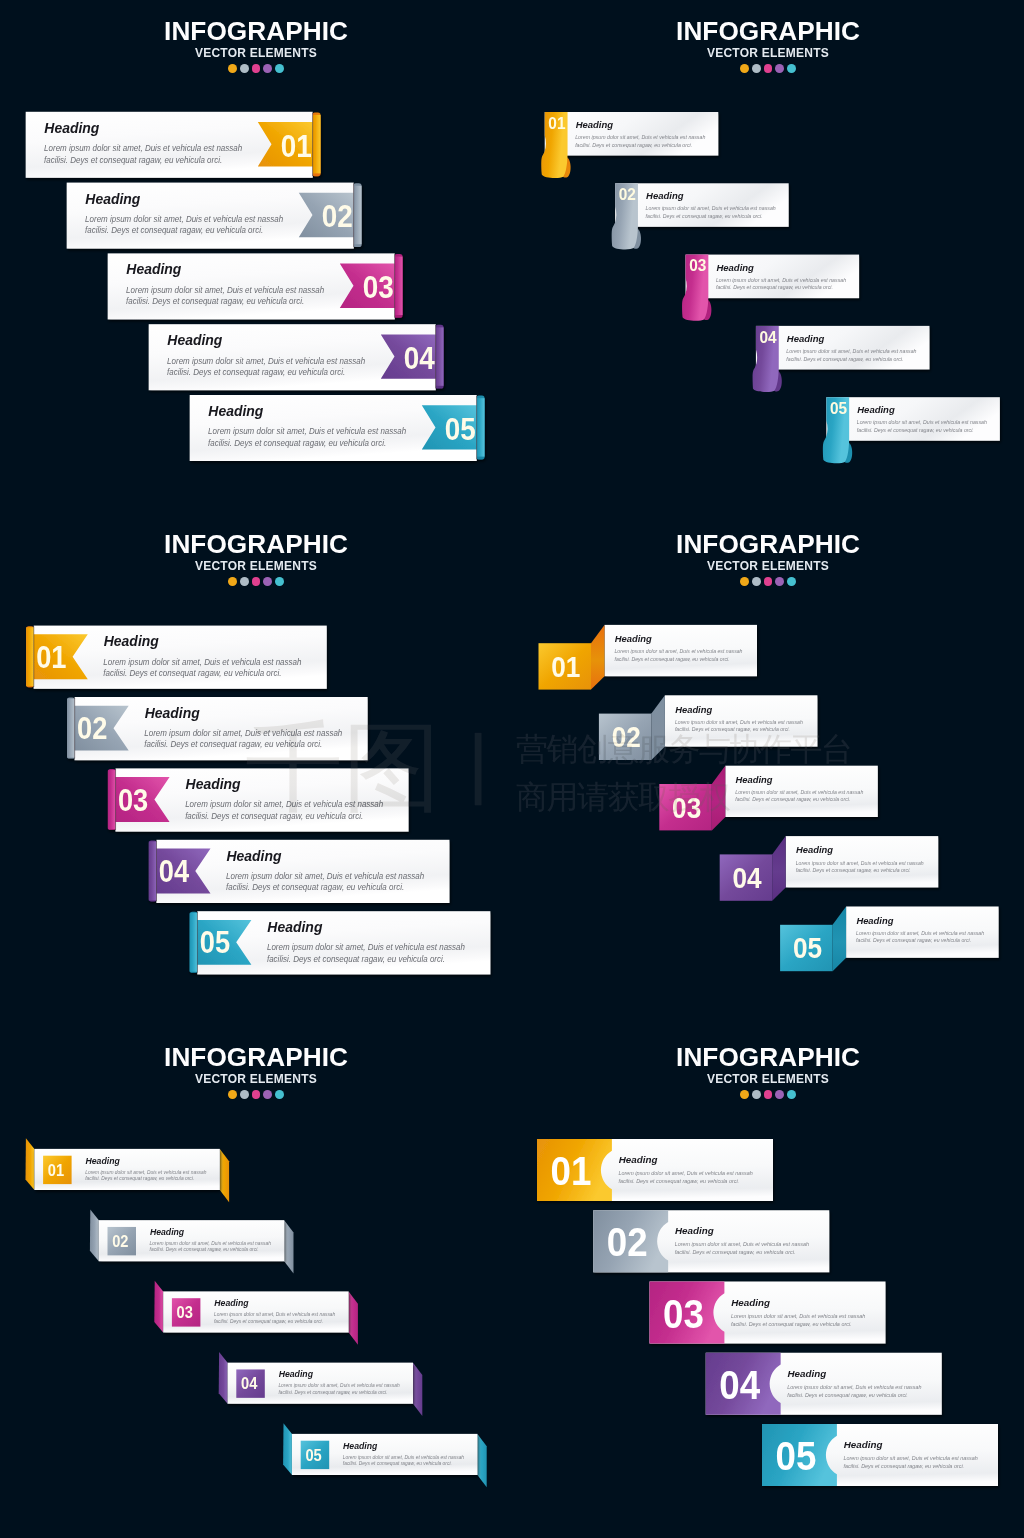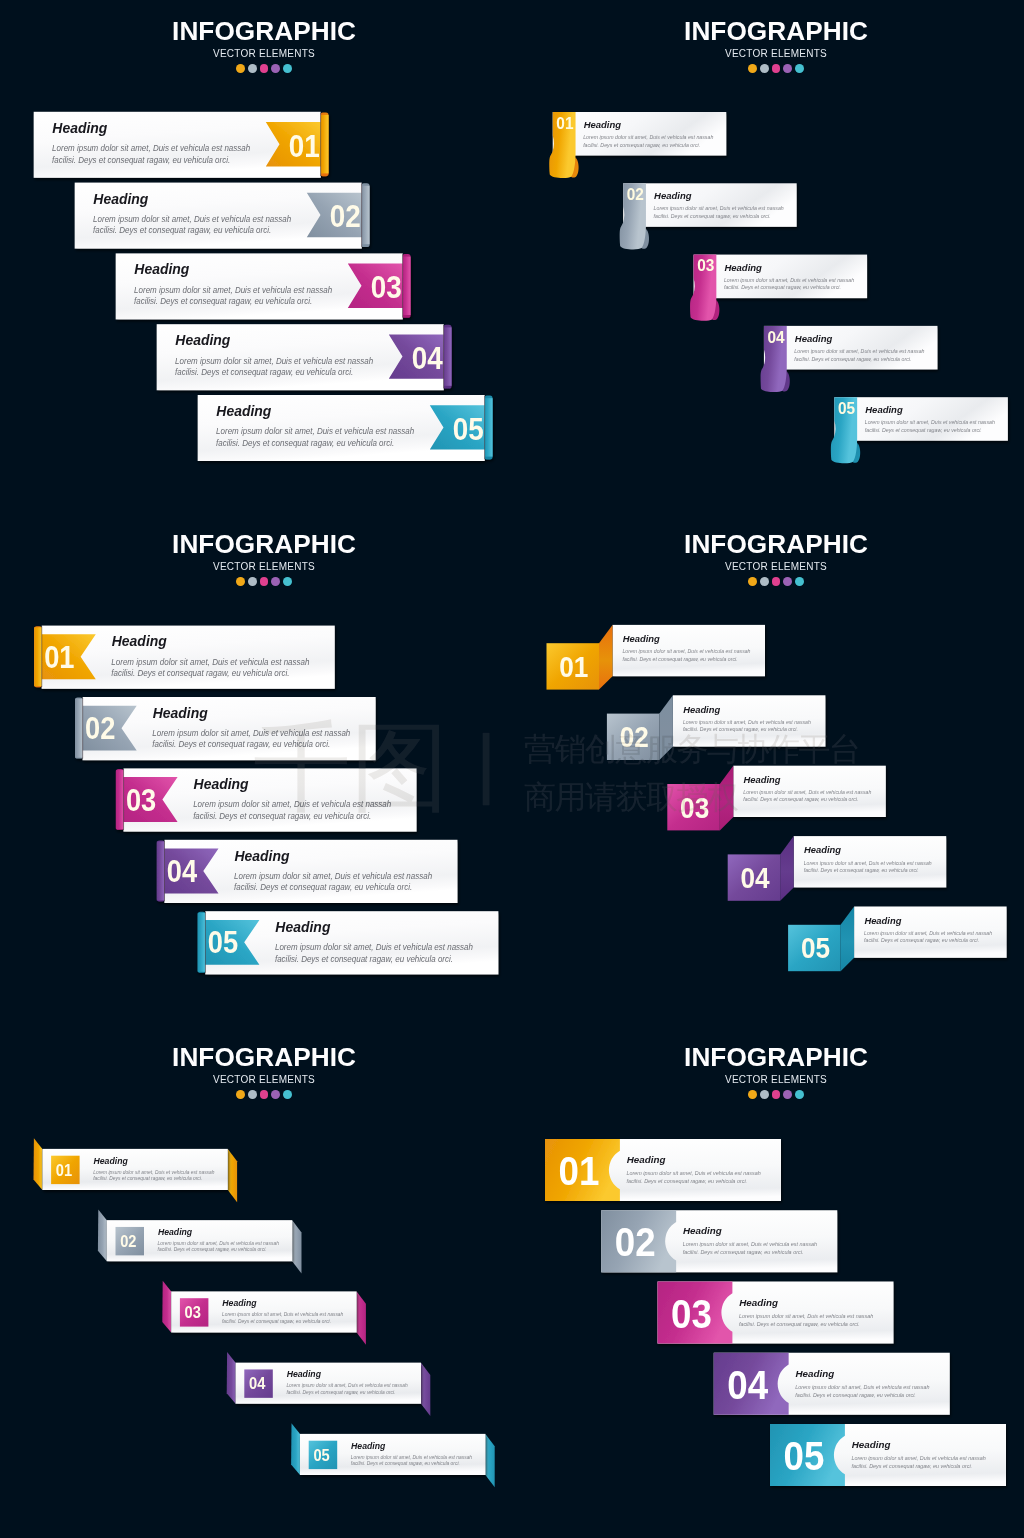--- a/index.html
+++ b/index.html
@@ -1,22 +1,22 @@
 <!DOCTYPE html>
 <html><head>
 <meta charset="utf-8">
 <title>Infographic Vector Elements</title>
 <style>
   html,body{margin:0;padding:0;}
   body{width:1024px;height:1538px;background:#00101d;font-family:"Liberation Sans",sans-serif;overflow:hidden;}
-  .page{position:relative;width:820px;height:1538px;background:#00101d;margin-left:8px;}
+  .page{position:relative;width:820px;height:1538px;background:#00101d;}
   .panel{position:absolute;width:512px;height:512px;overflow:hidden;}
   .hdr{position:absolute;left:0;top:19.2px;width:512px;text-align:center;}
   .t1{font-size:26.2px;font-weight:bold;color:#fdfdfe;letter-spacing:0.05px;line-height:24px;}
-  .t2{font-size:10px;font-weight:normal;color:#e4eaf0;letter-spacing:0.25px;line-height:17px;margin-top:2.3px;}
+  .t2{font-size:12px;font-weight:bold;color:#e4eaf0;letter-spacing:0.25px;line-height:17px;margin-top:2.3px;}
   .dots{margin-top:1.2px;display:flex;justify-content:center;gap:2.7px;}
   .dot{width:8.9px;height:8.9px;border-radius:50%;}
   svg{display:block;position:absolute;left:0;top:0;overflow:visible;}
   .wm{position:absolute;left:0;top:0;width:1024px;height:1538px;pointer-events:none;mix-blend-mode:difference;text-align:right;}
   .hd{font-weight:bold;font-style:italic;fill:#18181e;}
   .bd{font-style:italic;}
   .num{font-weight:bold;}
 </style>
 </head>
 <body>

